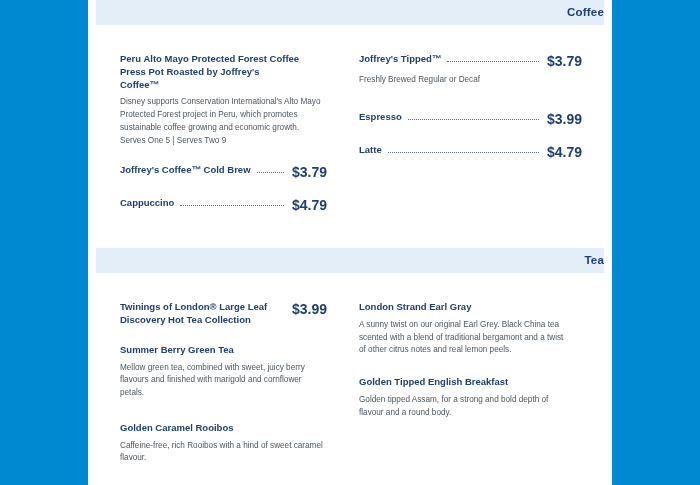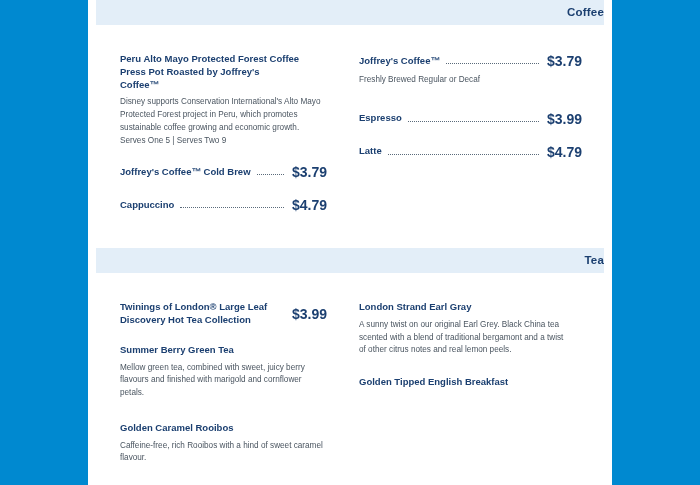--- a/index.html
+++ b/index.html
@@ -45,21 +45,21 @@
     width: 50%;
     box-sizing: border-box;
   }
   .col.left { padding-right: 24px; }
   .col.right { padding-left: 8px; }
   .item {
     margin-bottom: 17px;
   }
   .item-head {
     display: flex;
-    align-items: center;
+    align-items: flex-start;
     justify-content: space-between;
   }
   .item-name {
     color: #1b3f70;
     font-size: 9.5px;
     font-weight: bold;
     line-height: 1.35;
     flex: 0 1 auto;
   }
   .dots {
@@ -117,21 +117,21 @@
           <span class="dots"></span>
           <span class="price">$4.79</span>
         </div>
       </div>
 
     </div>
     <div class="col right">
 
       <div class="item">
         <div class="item-head">
-          <span class="item-name">Joffrey's Coffee™</span>
+          <span class="item-name">Joffrey's Tipped™</span>
           <span class="dots"></span>
           <span class="price">$3.79</span>
         </div>
         <div class="desc">Freshly Brewed Regular or Decaf</div>
       </div>
 
       <div class="item" style="margin-top:24px;">
         <div class="item-head">
           <span class="item-name">Espresso</span>
           <span class="dots"></span>
@@ -185,19 +185,20 @@
         <div class="item-head">
           <span class="item-name">London Strand Earl Gray</span>
         </div>
         <div class="desc">A sunny twist on our original Earl Grey. Black China tea scented with a blend of traditional bergamont and a twist of other citrus notes and real lemon peels.</div>
       </div>
 
       <div class="item" style="margin-bottom:25px;">
         <div class="item-head">
           <span class="item-name">Golden Tipped English Breakfast</span>
         </div>
+        <div class="desc">Golden tipped Assam, for a strong and bold depth of flavour and a round body.</div>
       </div>
 
 
     </div>
   </div>
 
 </div>
 
 </body></html>

